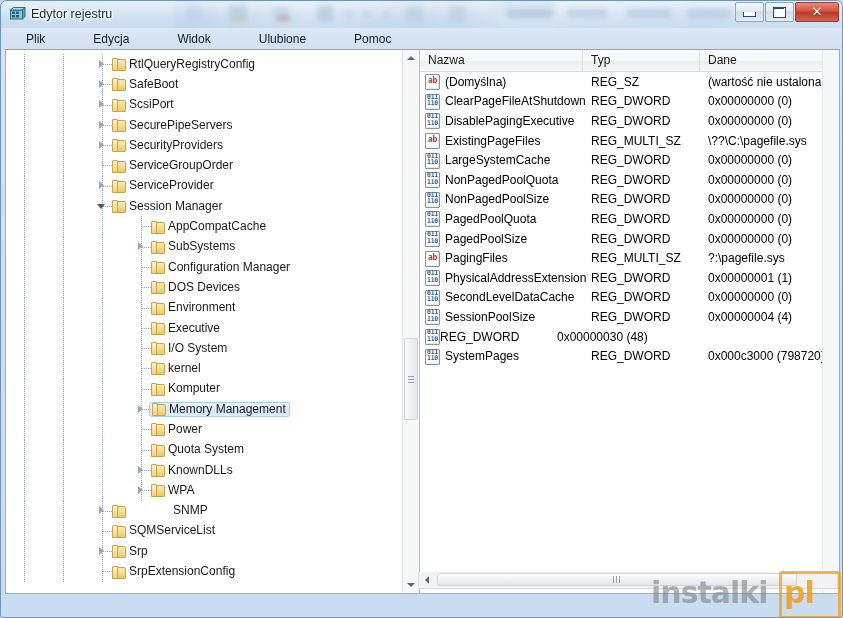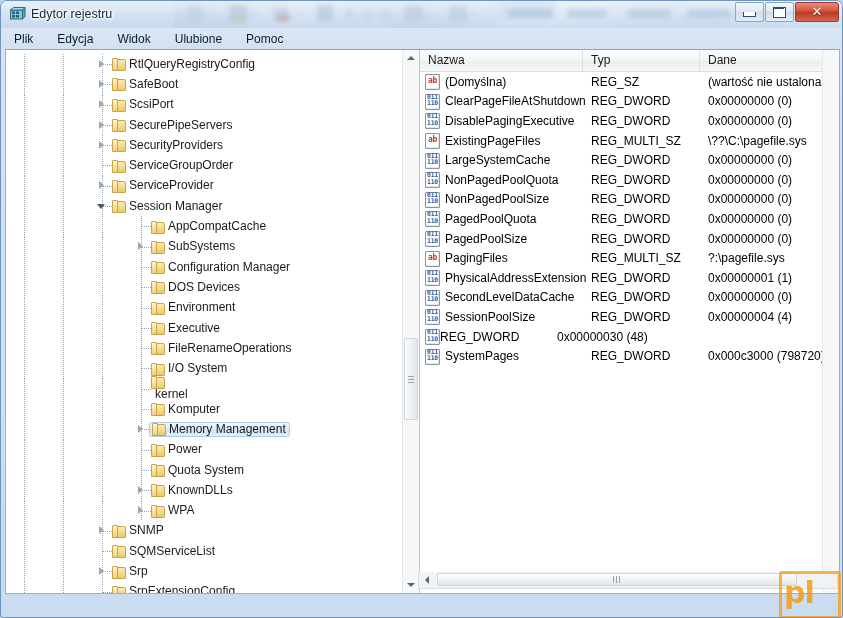--- a/index.html
+++ b/index.html
@@ -60,21 +60,21 @@
   .gl-max::before{content:"";position:absolute;left:-1px;top:-1px;width:11px;height:2px;background:#2a4b6e;}
   .gl-close{font-size:13px;font-weight:bold;color:#fff;line-height:12px;
     text-shadow:0 1px 1px rgba(0,0,0,.45);}
   
   #menubar{
     position:absolute;left:1px;top:27px;width:841px;height:21px;
     background:linear-gradient(180deg,#dbe7f4 0%,#d2e0f0 100%);
     display:flex;align-items:center;
   }
   .menu-item{
-    padding:2px 12px;font-size:12px;color:#0a1c2e;cursor:default;white-space:nowrap;
+    padding:2px 24px;font-size:12px;color:#0a1c2e;cursor:default;white-space:nowrap;
   }
   
   #client{
     position:absolute;left:4px;top:48px;width:835px;height:545px;
     box-sizing:border-box;
     border:1px solid #9ab0c6;border-top-color:#8ea6bd;
     background:#fff;
     display:flex;
   }
   
@@ -580,184 +580,167 @@
             <div class="dotline" style="left: 96px;"></div>
             <div class="dotline" style="left: 135px;"></div>
             <div class="dotline-h" style="left: 136px; top: 10px; width: 9px;"></div>
             <div class="tw" style="left: 130px;"></div>
             <div class="tw" style="left: 145px;">
               <span class="sel" style="display: inline-flex; align-items: center;">
                 <span class="folder">
                   <span class="fb"></span>
                   <span class="fs"></span>
                 </span>
-                <span class="tlabel">FileRenameOperations</span>
+                <span class="tlabel">I/O System</span>
               </span>
             </div>
           </div>
           <div class="tree-row">
             <div class="dotline" style="left: 18px;"></div>
             <div class="dotline" style="left: 57px;"></div>
             <div class="dotline" style="left: 96px;"></div>
             <div class="dotline" style="left: 135px;"></div>
             <div class="dotline-h" style="left: 136px; top: 10px; width: 9px;"></div>
             <div class="tw" style="left: 130px;"></div>
             <div class="tw" style="left: 145px;">
-              <span class="sel" style="display: inline-flex; align-items: center;">
-                <span class="folder">
-                  <span class="fb"></span>
-                  <span class="fs"></span>
-                </span>
-                <span class="tlabel">I/O System</span>
+              <span class="sel" style="display: inline-flex; align-items: flex-start;">
+                <span class="folder">
+                  <span class="fb"></span>
+                  <span class="fs"></span>
+                </span>
+                <span class="tlabel">kernel</span>
               </span>
             </div>
           </div>
           <div class="tree-row">
             <div class="dotline" style="left: 18px;"></div>
             <div class="dotline" style="left: 57px;"></div>
             <div class="dotline" style="left: 96px;"></div>
             <div class="dotline" style="left: 135px;"></div>
             <div class="dotline-h" style="left: 136px; top: 10px; width: 9px;"></div>
             <div class="tw" style="left: 130px;"></div>
             <div class="tw" style="left: 145px;">
-              <span class="sel" style="display: inline-flex; align-items: flex-start; flex-direction: column;">
-                <span class="folder">
-                  <span class="fb"></span>
-                  <span class="fs"></span>
-                </span>
-                <span class="tlabel">kernel</span>
+              <span class="sel" style="display: inline-flex; align-items: center;">
+                <span class="folder">
+                  <span class="fb"></span>
+                  <span class="fs"></span>
+                </span>
+                <span class="tlabel">Komputer</span>
+              </span>
+            </div>
+          </div>
+          <div class="tree-row selected">
+            <div class="dotline" style="left: 18px;"></div>
+            <div class="dotline" style="left: 57px;"></div>
+            <div class="dotline" style="left: 96px;"></div>
+            <div class="dotline" style="left: 135px;"></div>
+            <div class="dotline-h" style="left: 136px; top: 10px; width: 9px;"></div>
+            <div class="tw" style="left: 130px;">
+              <span class="expander">
+                <span class="tri"></span>
+              </span>
+            </div>
+            <div class="tw" style="left: 145px;">
+              <span class="sel" style="display: inline-flex; align-items: center;">
+                <span class="folder">
+                  <span class="fb"></span>
+                  <span class="fs"></span>
+                </span>
+                <span class="tlabel">Memory Management</span>
               </span>
             </div>
           </div>
           <div class="tree-row">
             <div class="dotline" style="left: 18px;"></div>
             <div class="dotline" style="left: 57px;"></div>
             <div class="dotline" style="left: 96px;"></div>
             <div class="dotline" style="left: 135px;"></div>
             <div class="dotline-h" style="left: 136px; top: 10px; width: 9px;"></div>
             <div class="tw" style="left: 130px;"></div>
             <div class="tw" style="left: 145px;">
               <span class="sel" style="display: inline-flex; align-items: center;">
                 <span class="folder">
                   <span class="fb"></span>
                   <span class="fs"></span>
                 </span>
-                <span class="tlabel">Komputer</span>
-              </span>
-            </div>
-          </div>
-          <div class="tree-row selected">
+                <span class="tlabel">Power</span>
+              </span>
+            </div>
+          </div>
+          <div class="tree-row">
+            <div class="dotline" style="left: 18px;"></div>
+            <div class="dotline" style="left: 57px;"></div>
+            <div class="dotline" style="left: 96px;"></div>
+            <div class="dotline" style="left: 135px;"></div>
+            <div class="dotline-h" style="left: 136px; top: 10px; width: 9px;"></div>
+            <div class="tw" style="left: 130px;"></div>
+            <div class="tw" style="left: 145px;">
+              <span class="sel" style="display: inline-flex; align-items: center;">
+                <span class="folder">
+                  <span class="fb"></span>
+                  <span class="fs"></span>
+                </span>
+                <span class="tlabel">Quota System</span>
+              </span>
+            </div>
+          </div>
+          <div class="tree-row">
             <div class="dotline" style="left: 18px;"></div>
             <div class="dotline" style="left: 57px;"></div>
             <div class="dotline" style="left: 96px;"></div>
             <div class="dotline" style="left: 135px;"></div>
             <div class="dotline-h" style="left: 136px; top: 10px; width: 9px;"></div>
             <div class="tw" style="left: 130px;">
               <span class="expander">
                 <span class="tri"></span>
               </span>
             </div>
             <div class="tw" style="left: 145px;">
               <span class="sel" style="display: inline-flex; align-items: center;">
                 <span class="folder">
                   <span class="fb"></span>
                   <span class="fs"></span>
                 </span>
-                <span class="tlabel">Memory Management</span>
-              </span>
-            </div>
-          </div>
-          <div class="tree-row">
-            <div class="dotline" style="left: 18px;"></div>
-            <div class="dotline" style="left: 57px;"></div>
-            <div class="dotline" style="left: 96px;"></div>
-            <div class="dotline" style="left: 135px;"></div>
-            <div class="dotline-h" style="left: 136px; top: 10px; width: 9px;"></div>
-            <div class="tw" style="left: 130px;"></div>
-            <div class="tw" style="left: 145px;">
-              <span class="sel" style="display: inline-flex; align-items: center;">
-                <span class="folder">
-                  <span class="fb"></span>
-                  <span class="fs"></span>
-                </span>
-                <span class="tlabel">Power</span>
-              </span>
-            </div>
-          </div>
-          <div class="tree-row">
-            <div class="dotline" style="left: 18px;"></div>
-            <div class="dotline" style="left: 57px;"></div>
-            <div class="dotline" style="left: 96px;"></div>
-            <div class="dotline" style="left: 135px;"></div>
-            <div class="dotline-h" style="left: 136px; top: 10px; width: 9px;"></div>
-            <div class="tw" style="left: 130px;"></div>
-            <div class="tw" style="left: 145px;">
-              <span class="sel" style="display: inline-flex; align-items: center;">
-                <span class="folder">
-                  <span class="fb"></span>
-                  <span class="fs"></span>
-                </span>
-                <span class="tlabel">Quota System</span>
+                <span class="tlabel">KnownDLLs</span>
               </span>
             </div>
           </div>
           <div class="tree-row">
             <div class="dotline" style="left: 18px;"></div>
             <div class="dotline" style="left: 57px;"></div>
             <div class="dotline" style="left: 96px;"></div>
             <div class="dotline" style="left: 135px;"></div>
             <div class="dotline-h" style="left: 136px; top: 10px; width: 9px;"></div>
             <div class="tw" style="left: 130px;">
               <span class="expander">
                 <span class="tri"></span>
               </span>
             </div>
             <div class="tw" style="left: 145px;">
               <span class="sel" style="display: inline-flex; align-items: center;">
                 <span class="folder">
                   <span class="fb"></span>
                   <span class="fs"></span>
                 </span>
-                <span class="tlabel">KnownDLLs</span>
-              </span>
-            </div>
-          </div>
-          <div class="tree-row">
-            <div class="dotline" style="left: 18px;"></div>
-            <div class="dotline" style="left: 57px;"></div>
-            <div class="dotline" style="left: 96px;"></div>
-            <div class="dotline" style="left: 135px;"></div>
-            <div class="dotline-h" style="left: 136px; top: 10px; width: 9px;"></div>
-            <div class="tw" style="left: 130px;">
-              <span class="expander">
-                <span class="tri"></span>
-              </span>
-            </div>
-            <div class="tw" style="left: 145px;">
-              <span class="sel" style="display: inline-flex; align-items: center;">
-                <span class="folder">
-                  <span class="fb"></span>
-                  <span class="fs"></span>
-                </span>
                 <span class="tlabel">WPA</span>
               </span>
             </div>
           </div>
           <div class="tree-row">
             <div class="dotline" style="left: 18px;"></div>
             <div class="dotline" style="left: 57px;"></div>
             <div class="dotline" style="left: 96px;"></div>
             <div class="dotline-h" style="left: 97px; top: 10px; width: 9px;"></div>
             <div class="tw" style="left: 91px;">
               <span class="expander">
                 <span class="tri"></span>
               </span>
             </div>
             <div class="tw" style="left: 106px;">
-              <span class="sel" style="display: inline-flex; align-items: center;">
+              <span class="sel" style="display: inline-flex; align-items: center; gap: 44px;">
                 <span class="folder">
                   <span class="fb"></span>
                   <span class="fs"></span>
                 </span>
                 <span class="tlabel">SNMP</span>
               </span>
             </div>
           </div>
           <div class="tree-row">
             <div class="dotline" style="left: 18px;"></div>
@@ -975,17 +958,18 @@
     <div id="hsb-arrow-l">
       <div class="ar-lf"></div>
     </div>
     <div id="hsb-thumb">
       <div class="grip-h"></div>
     </div>
   </div>
 
 
   <div id="watermark">
+    <div id="wm-text">instalki</div>
     <div id="wm-box"></div>
     <div id="wm-pl">pl</div>
   </div>
 
 </div>
 
 </body></html>

